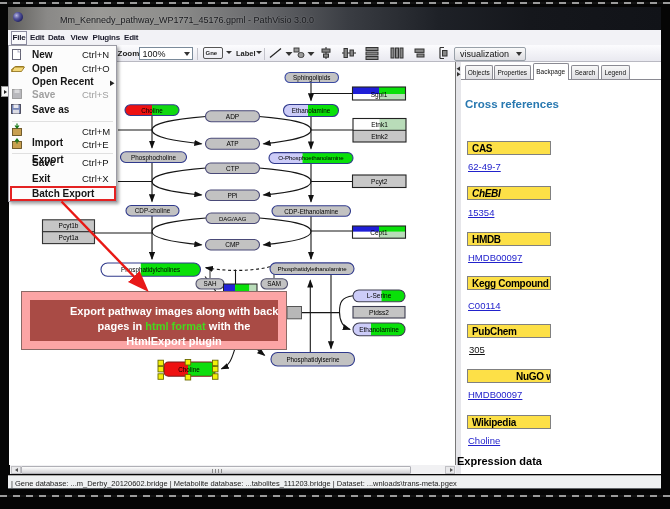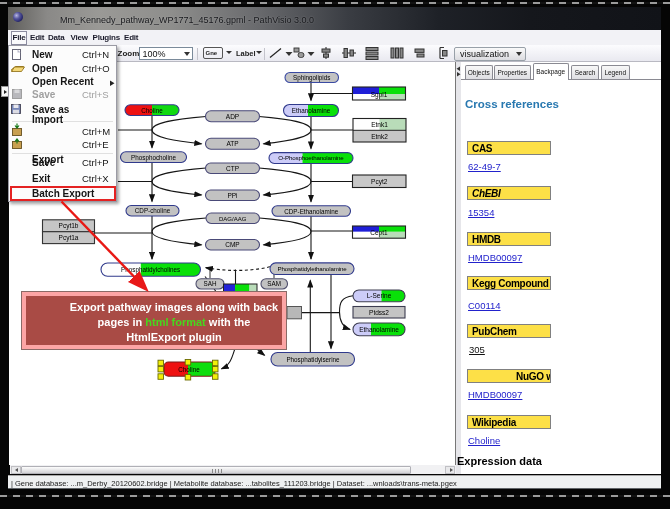--- a/index.html
+++ b/index.html
@@ -40,21 +40,21 @@
     border:1px solid #9a9aa4;box-shadow:2px 2px 3px rgba(0,0,0,0.35);z-index:5;}
   .mitem{position:absolute;left:32px;font-size:10px;font-weight:600;color:#151515;white-space:nowrap;z-index:6;}
   .mshort{position:absolute;left:82px;font-size:9.5px;font-weight:500;color:#151515;z-index:6;}
   .mgray{color:#a0a0a0;}
   .msep{position:absolute;left:12px;width:101px;height:1px;background:#e0e0e0;}
   #dashtop,#dashbot{height:1.6px !important;background:repeating-linear-gradient(90deg,rgba(255,255,255,0.6) 0 7px,rgba(255,255,255,0.05) 7px 13px);}
   .msep{z-index:6;}
   
   #redrect{position:absolute;left:9.5px;top:186px;width:106px;height:14.5px;border:2px solid #e42222;z-index:6;}
   #callout{position:absolute;left:22px;top:292px;width:264px;height:57px;background:#a94b45;
-    border:4px solid #fca5a5;outline:1px solid #8a6a66;z-index:6;text-align:center;padding-left:40px;}
+    border:8px solid #fca5a5;outline:1px solid #8a6a66;z-index:6;text-align:center;padding-left:40px;}
   .cline{font-size:11px;font-weight:bold;color:#fff;line-height:15.3px;white-space:nowrap;}
   .green{color:#46d81e;}
 </style>
 </head>
 <body>
 <div id="stage">
   <div class="abs" id="dashtop" style="left:0;top:2px;width:670px;height:2px;"></div>
   <div class="abs" id="dashbot" style="left:0;top:495px;width:670px;height:2px;"></div>
 
   <div id="titlebar">
@@ -425,21 +425,21 @@
   </svg>
   <div class="mitem" style="top:49px;">New</div>
     <div class="mshort" style="top:49px;">Ctrl+N</div>
   <div class="mitem" style="top:63px;">Open</div>
     <div class="mshort" style="top:63px;">Ctrl+O</div>
   <div class="mitem" style="top:76px;">Open Recent</div>
   <div class="mitem mgray" style="top:88.5px;">Save</div>
     <div class="mshort mgray" style="top:88.5px;">Ctrl+S</div>
   <div class="mitem" style="top:103.5px;">Save as</div>
   <div class="msep" style="top:121px;"></div>
-  <div class="mitem" style="top:114px;">Import</div>
+  <div class="mitem" style="top:137px;">Import</div>
     <div class="mshort" style="top:125.5px;">Ctrl+M</div>
   <div class="mitem" style="top:154px;">Export</div>
     <div class="mshort" style="top:138.5px;">Ctrl+E</div>
   <div class="msep" style="top:153px;"></div>
   <div class="mitem" style="top:156.5px;">Save</div>
     <div class="mshort" style="top:156.5px;">Ctrl+P</div>
   <div class="mitem" style="top:172.5px;">Exit</div>
     <div class="mshort" style="top:172.5px;">Ctrl+X</div>
   <div class="mitem" style="top:188px;">Batch Export</div>
   <div id="redrect"></div>

